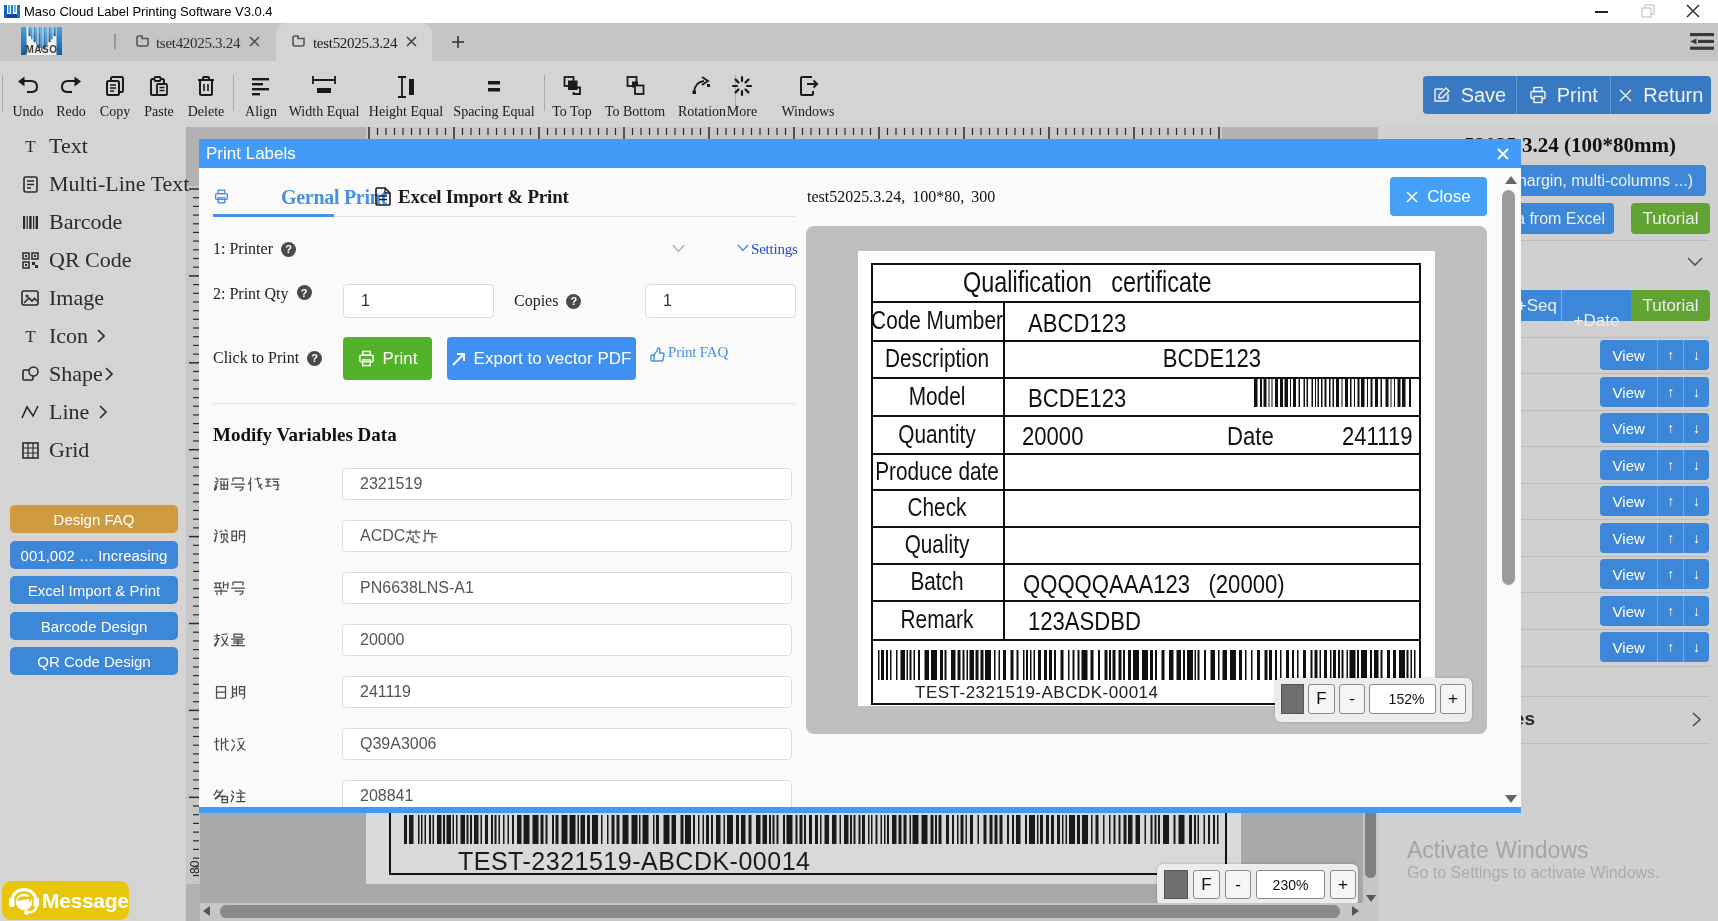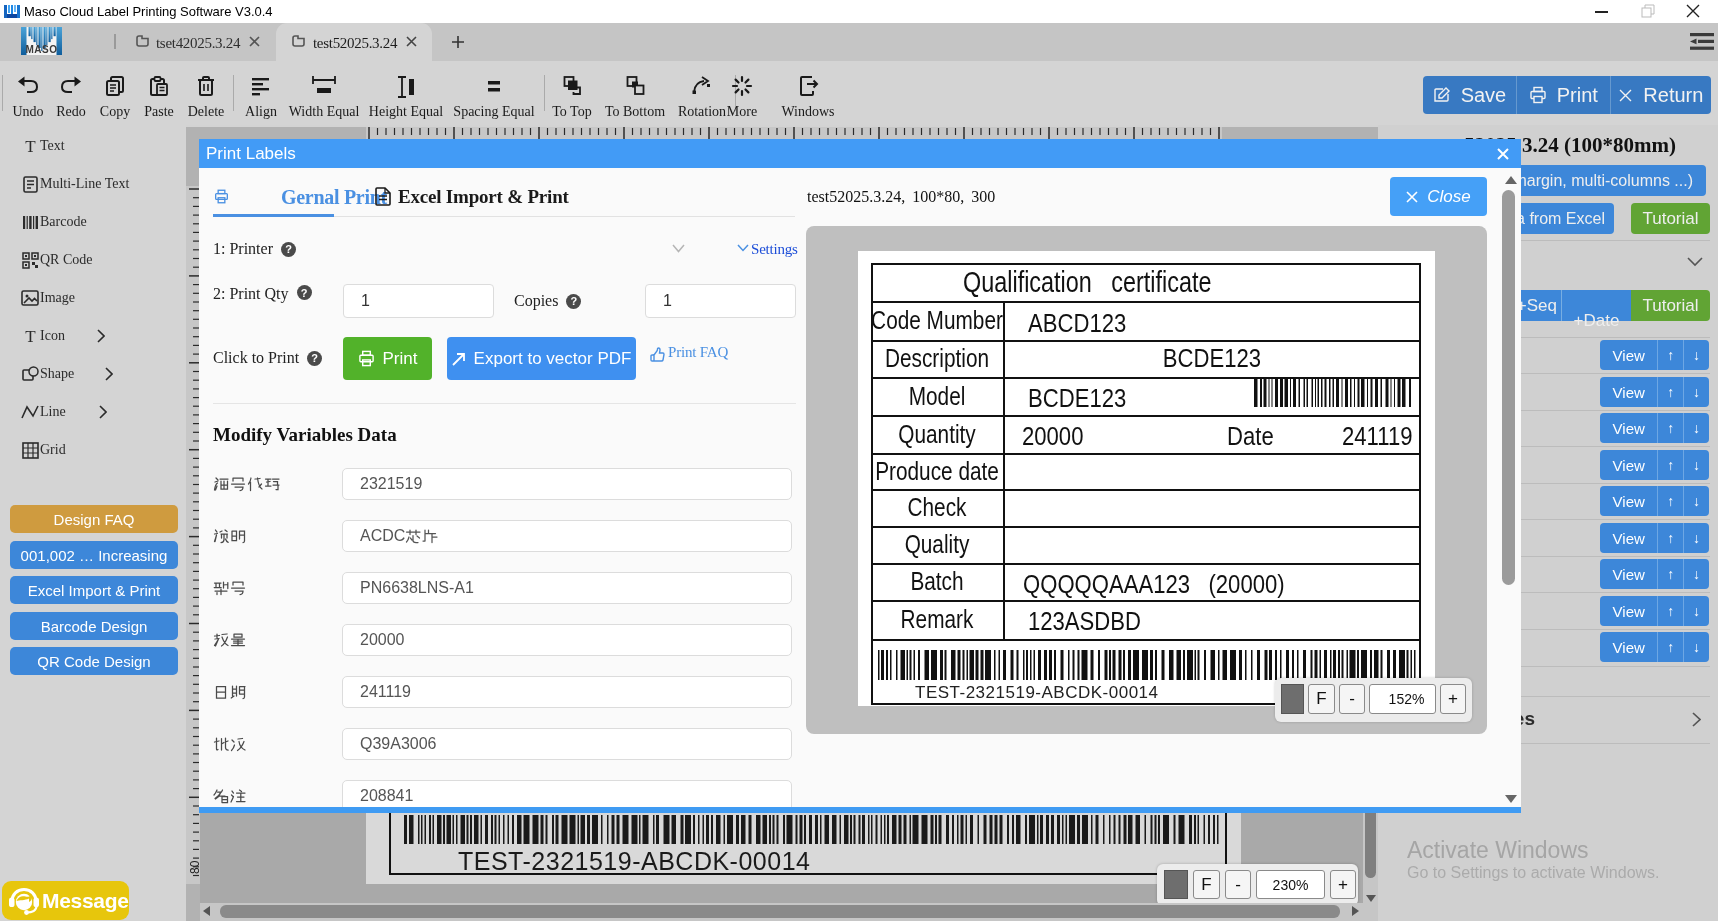--- a/index.html
+++ b/index.html
@@ -3,21 +3,21 @@
 <meta charset="utf-8">
 <style>
 html,body{margin:0;padding:0;}
 #app{position:relative;width:1718px;height:921px;overflow:hidden;background:#d3d3d3;font-family:"Liberation Sans",sans-serif;}
 .a{position:absolute;}
 .serif{font-family:"Liberation Serif",serif;}
 .tool{position:absolute;top:0;height:50px;}
 .tool svg{display:block;position:absolute;top:2px;left:50%;transform:translateX(-50%);}
 .tool .lbl{position:absolute;top:31px;left:50%;transform:translateX(-50%);font-family:"Liberation Serif",serif;font-size:14px;color:#1a1a1a;white-space:nowrap;}
 .side-item{position:absolute;left:20px;display:flex;align-items:center;height:24px;color:#2b2b2b;}
-.side-item .txt{font-family:"Liberation Serif",serif;font-size:14px;}
+.side-item .txt{font-family:"Liberation Serif",serif;font-size:22px;margin-left:9px;}
 .side-btn{position:absolute;left:10px;width:168px;height:28px;border-radius:5px;color:#fff;font-size:15px;display:flex;align-items:center;justify-content:center;background:#3d87d9;}
 .vrow{position:absolute;left:1600px;width:109px;height:30px;display:flex;background:#3d87d9;border-radius:4px;color:#fff;overflow:hidden;}
 .vrow .v{width:58px;display:flex;align-items:center;justify-content:center;font-size:15px;border-right:1px solid #6da7e4;}
 .vrow .u{width:25px;display:flex;align-items:center;justify-content:center;font-size:14px;border-right:1px solid #6da7e4;}
 .vrow .d{width:25px;display:flex;align-items:center;justify-content:center;font-size:14px;}
 .rsep{position:absolute;left:1388px;width:322px;height:1px;background:#bcbcbc;}
 .qbadge{display:inline-flex;width:15px;height:15px;border-radius:50%;background:#4a4a4a;color:#fff;font-size:11px;align-items:center;justify-content:center;font-family:"Liberation Sans",sans-serif;font-weight:bold;}
 .finput{position:absolute;left:343px;width:450px;height:32px;background:#fff;border:1px solid #dcdcdc;border-radius:5px;font-size:16px;color:#555;display:flex;align-items:center;padding-left:17px;box-sizing:border-box;}
 .flabel{position:absolute;left:213px;font-size:16px;color:#4a4a4a;height:32px;display:flex;align-items:center;}
 .cell{position:absolute;display:flex;align-items:center;justify-content:center;color:#111;white-space:nowrap;}
@@ -917,21 +917,21 @@
           <svg width="16" height="16" viewBox="0 0 16 16" style="margin-right:1px;" fill="none" stroke="#4a4a4a" stroke-width="1.25" stroke-linecap="round">
             <path d="M4 2 C3 4.5 2 6 1 7 M4.5 4 H8 C6.5 7 4.5 9 2 10.5 M8 4 C7 7 5 9.5 2.5 11 M5 8 H12 M9.5 2 L8.5 4 M9 8 V14.5 M9 14.5 H14.5 V8.5 M14.5 8.5 L9 8.5 M9 11.5 H14.5"></path>
           </svg>
           <svg width="16" height="16" viewBox="0 0 16 16" style="margin-right:1px;" fill="none" stroke="#4a4a4a" stroke-width="1.25" stroke-linecap="round">
             <path d="M2 3 L3.5 5 M1.5 7 L3 8.5 M1 14 C2 12 3 10 3.5 8.5 M9.5 2 L11.5 3.5 M6.5 5 H15 M10.8 5 V13 M7.5 9 H14 M6.5 13.5 H15"></path>
           </svg>
         </span>
       </div>
       <div class="finput" style="left:143px;top:612px;">208841</div>
       <div class="a serif" style="left:608px;top:20px;font-size:16px;color:#111;">test52025.3.24<span style="display:inline-block;width:11px;">,</span>100*80<span style="display:inline-block;width:11px;">,</span>300</div>
-      <div class="a" style="left:1191px;top:9px;width:97px;height:39px;background:#45a0f7;border-radius:4px;display:flex;align-items:center;justify-content:center;color:#fff;font-size:17px;font-style:italic;"><svg width="12" height="12" viewBox="0 0 12 12" stroke="#fff" stroke-width="1.6" style="margin-right:9px;">
+      <div class="a" style="left:1191px;top:9px;width:97px;height:39px;background:#45a0f7;border-radius:4px;display:flex;align-items:center;justify-content:center;color:#fff;font-size:17px;"><svg width="12" height="12" viewBox="0 0 12 12" stroke="#fff" stroke-width="1.6" style="margin-right:9px;">
           <path d="M1 1 L11 11 M11 1 L1 11"></path>
         </svg>Close</div>
       <div class="a" style="left:607px;top:58px;width:681px;height:508px;background:#bfbfbf;border-radius:8px;"></div>
       <div class="a" style="left:659px;top:83px;width:577px;height:455px;background:#fff;"></div>
       <div class="a" style="left:672px;top:95px;width:550px;height:442px;border:2px solid #111;box-sizing:border-box;"></div>
       <div class="a" style="left:672px;top:133px;width:550px;height:1.6px;background:#111;"></div>
       <div class="a" style="left:672px;top:172px;width:550px;height:1.6px;background:#111;"></div>
       <div class="a" style="left:672px;top:209px;width:550px;height:1.6px;background:#111;"></div>
       <div class="a" style="left:672px;top:247px;width:550px;height:1.6px;background:#111;"></div>
       <div class="a" style="left:672px;top:285px;width:550px;height:1.6px;background:#111;"></div>

